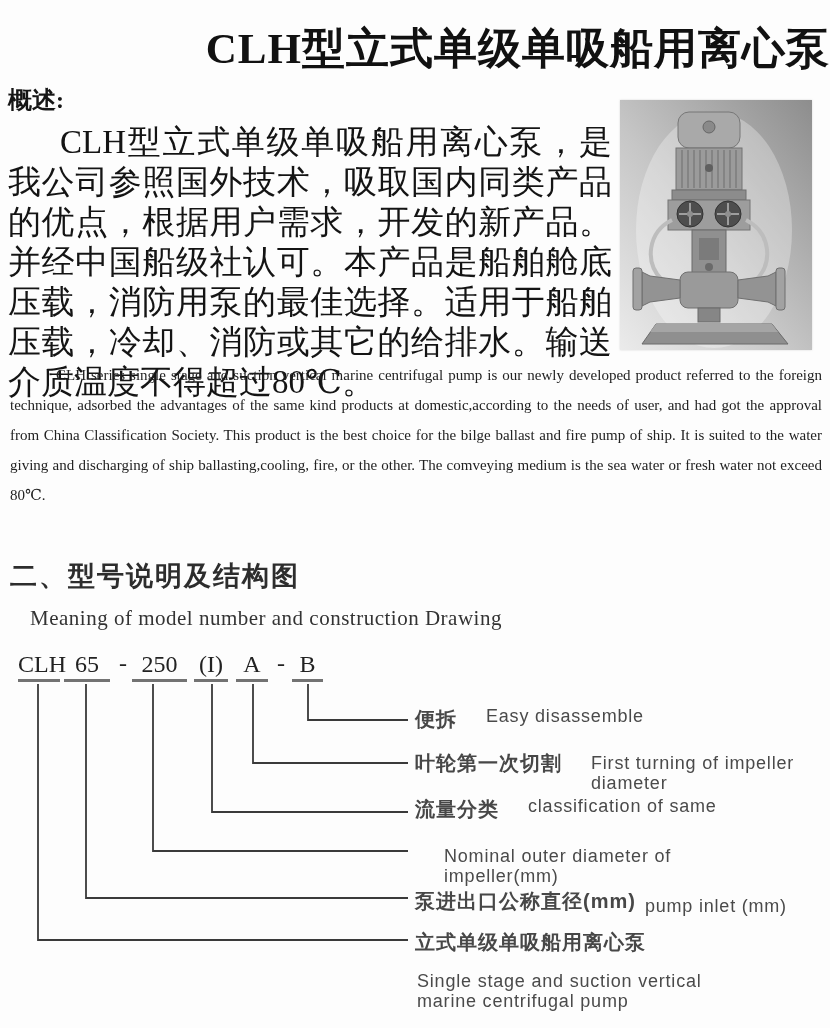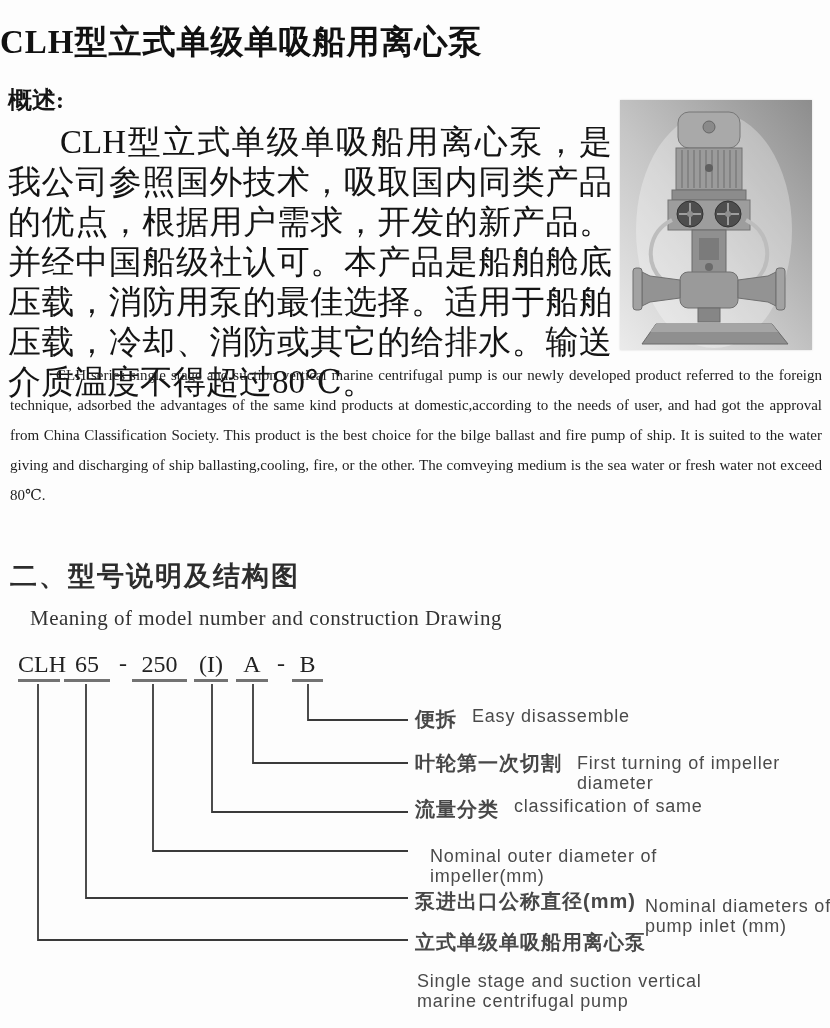--- a/index.html
+++ b/index.html
@@ -1,22 +1,22 @@
 <!DOCTYPE html>
 <html><head>
 <meta charset="utf-8">
 <style>
   html,body{margin:0;padding:0;background:#ffffff;}
   .page{
     position:relative;width:830px;height:1028px;background:#fdfdfd;
     font-family:"Liberation Serif","DejaVu Serif",serif;color:#1c1c1c;overflow:hidden;
   }
   .page-title{
-    position:absolute;top:20px;left:0;width:100%;text-align:left;
-    font-size:33px;font-weight:bold;letter-spacing:1px;color:#111;
+    position:absolute;top:20px;left:0;width:100%;text-align:right;
+    font-size:43px;font-weight:bold;letter-spacing:1px;color:#111;
   }
   .overview-heading{
     position:absolute;left:8px;top:84px;font-size:24px;font-weight:bold;color:#161616;
   }
   .cn-paragraph{
     position:absolute;left:8px;top:122px;width:604px;
     font-size:33px;line-height:40px;text-align:justify;text-indent:52px;color:#141414;
   }
   .pump-photo{
     position:absolute;left:620px;top:100px;width:192px;height:250px;
@@ -48,21 +48,21 @@
   .p-65{left:64px;width:46px;}
   .d-1{left:112px;width:22px;}
   .p-250{left:132px;width:55px;}
   .p-i{left:194px;width:34px;}
   .p-a{left:236px;width:32px;}
   .d-2{left:270px;width:22px;}
   .p-b{left:292px;width:31px;}
   .diagram-lines{position:absolute;left:0;top:640px;width:830px;height:388px;pointer-events:none;}
   .lab{position:absolute;white-space:nowrap;font-family:"Liberation Sans","DejaVu Sans",sans-serif;color:#474747;}
   .lab .cn{font-size:20px;font-weight:bold;letter-spacing:1px;vertical-align:top;}
-  .lab .en{display:inline-block;vertical-align:top;margin-left:15px;font-size:18px;letter-spacing:0.8px;line-height:20px;color:#4a4a4a;}
+  .lab .en{display:inline-block;vertical-align:top;margin-left:29px;font-size:18px;letter-spacing:0.8px;line-height:20px;color:#4a4a4a;}
   .lab .en span{display:block;}
   .lab1{left:415px;top:706px;}
   .lab2{left:415px;top:750px;}  .lab2 .en{margin-top:3px;}
   .lab3{left:415px;top:796px;}
   .lab4{left:415px;top:841px;}  .lab4 .en{margin-top:5px;}
   .lab5{left:415px;top:888px;}  .lab5 .en{margin-top:8px;margin-left:9px;}
   .lab6{left:415px;top:929px;}  .lab6 .en{display:block;margin-left:2px;margin-top:15px;}
 </style>
 </head>
 <body>
@@ -161,21 +161,21 @@
   <div class="lab lab2">
     <span class="cn">叶轮第一次切割</span><span class="en"><span>First turning of impeller</span><span>diameter</span></span>
   </div>
   <div class="lab lab3">
     <span class="cn">流量分类</span><span class="en"><span>classification of same</span><span></span></span>
   </div>
   <div class="lab lab4">
     <span class="en"><span>Nominal outer diameter of</span><span>impeller(mm)</span></span>
   </div>
   <div class="lab lab5">
-    <span class="cn">泵进出口公称直径(mm)</span><span class="en"><span>Nominal diameters of</span><span>pump inlet (mm)</span></span>
+    <span class="cn">泵进出口公称直径(mm)</span><span class="en"><span>pump inlet (mm)</span></span>
   </div>
   <div class="lab lab6">
     <span class="cn">立式单级单吸船用离心泵</span><span class="en">
         <span>Single stage and suction vertical</span>
         <span>marine centrifugal pump</span>
       </span>
   </div>
 
 </div>
 

